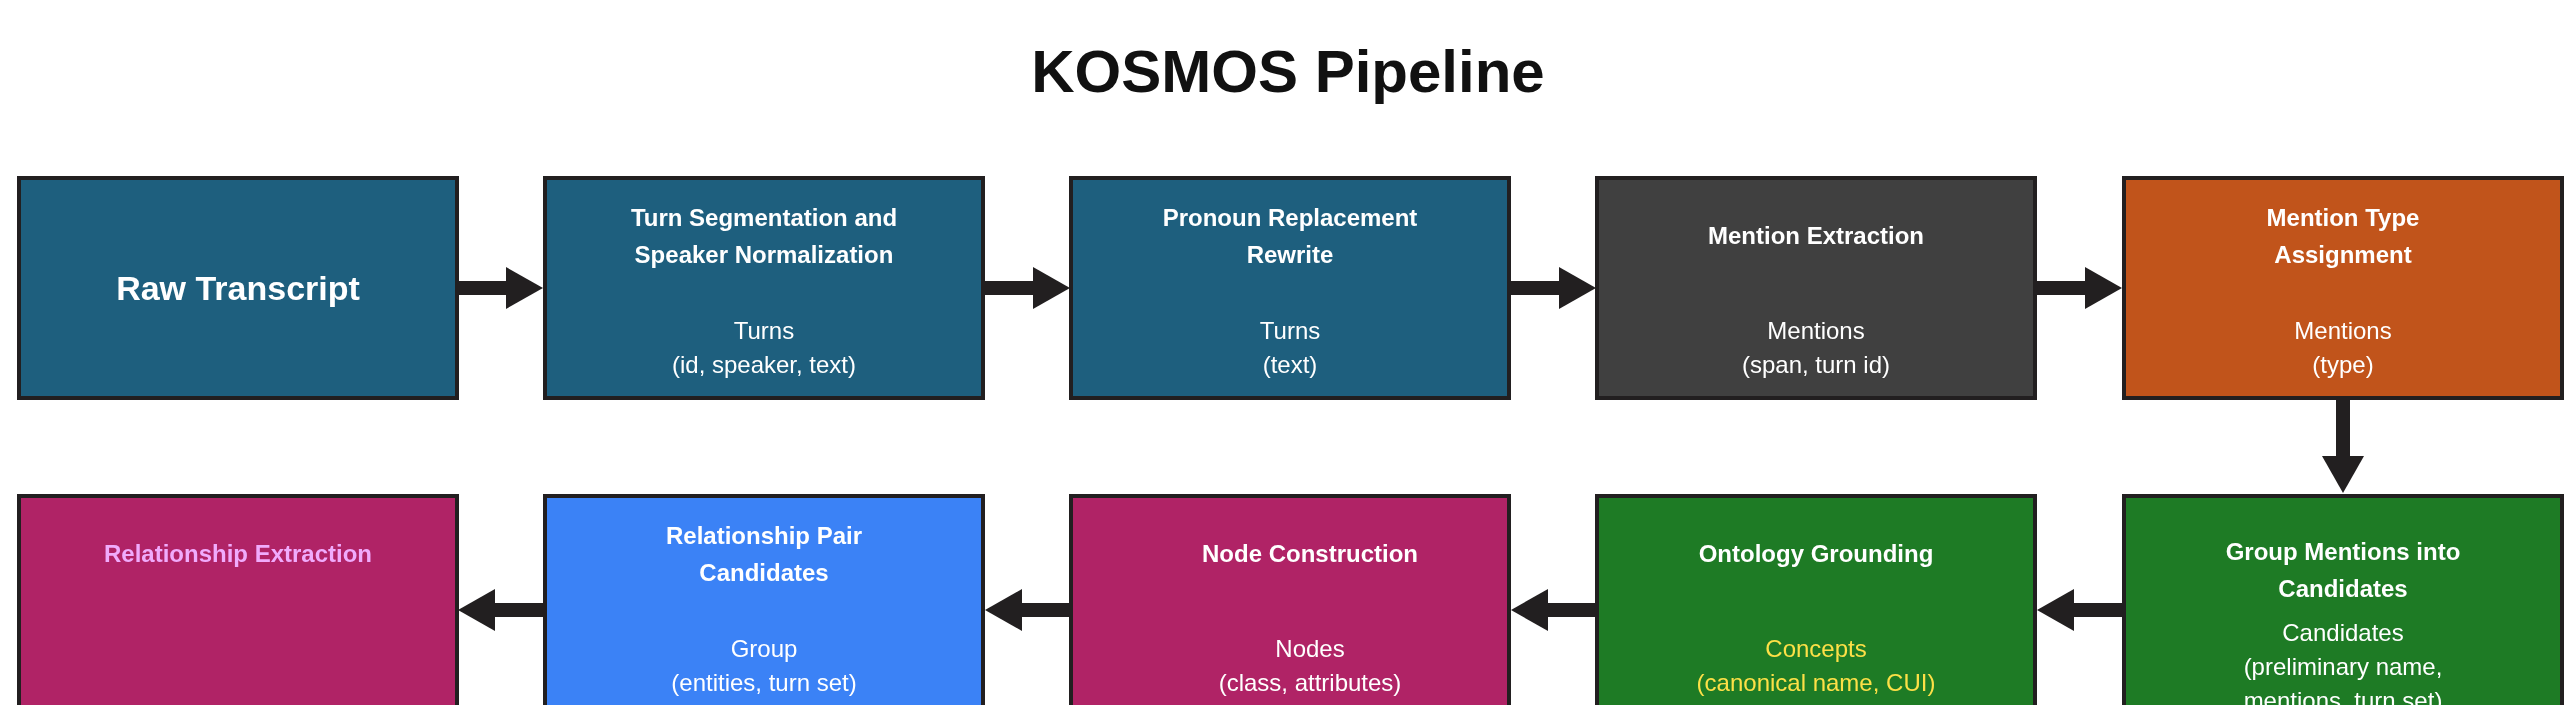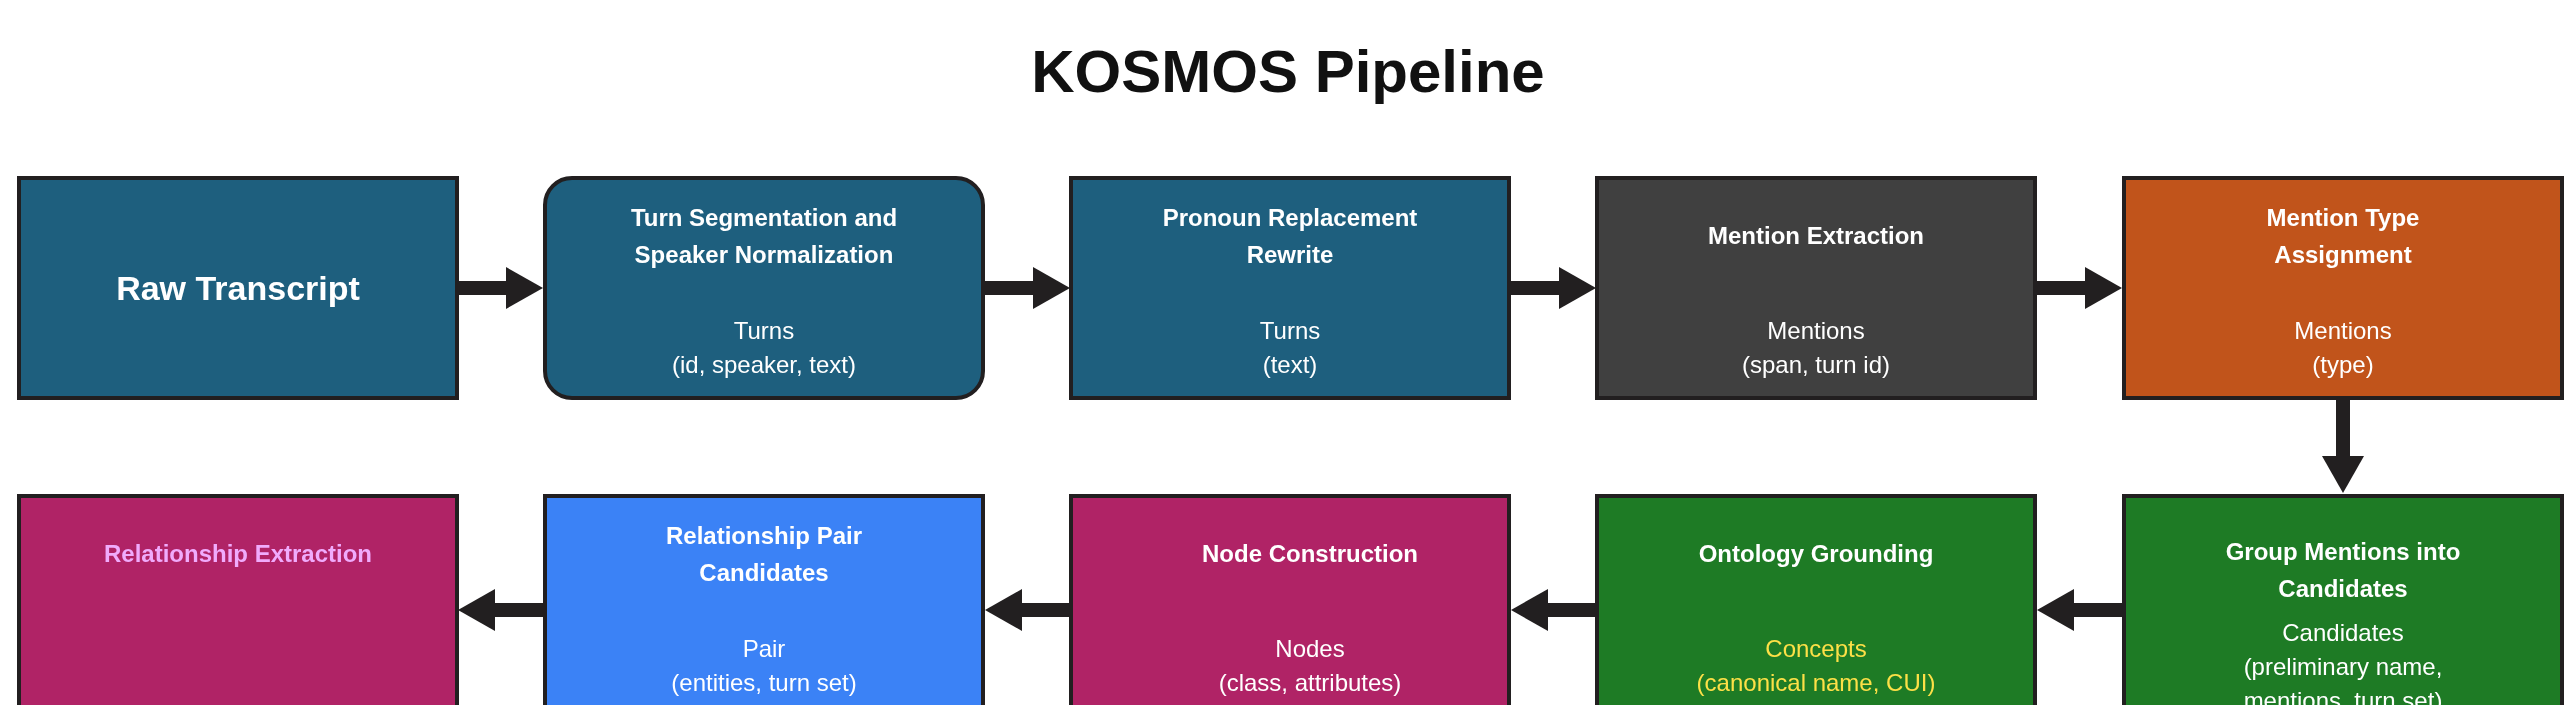--- a/index.html
+++ b/index.html
@@ -119,21 +119,21 @@
 
   <div class="diagram-title" style="color: rgb(17, 17, 17);">KOSMOS Pipeline</div>
 
   <div class="box row-top col-0 box--lead" style="background-color: rgb(30, 95, 126);">
     <div class="box-title-wrap">
       <div class="box-title" style="color: rgb(255, 255, 255);">Raw Transcript</div>
     </div>
 
   </div>
 
-  <div class="box row-top col-1" style="background-color: rgb(30, 95, 126); border-radius: 29px;">
+  <div class="box row-top col-1" style="background-color: rgb(30, 95, 126);">
     <div class="box-title-wrap">
       <div class="box-title" style="color: rgb(255, 255, 255);">Turn Segmentation and
 Speaker Normalization</div>
     </div>
     <div class="box-body" style="color: rgb(255, 255, 255);">Turns
 (id, speaker, text)</div>
   </div>
 
   <div class="box row-top col-2" style="background-color: rgb(30, 95, 126);">
     <div class="box-title-wrap">
@@ -185,21 +185,21 @@
     </div>
     <div class="box-body" style="color: rgb(255, 255, 255);">Nodes
 (class, attributes)</div>
   </div>
 
   <div class="box row-bottom col-1" style="background-color: #3b82f6;">
     <div class="box-title-wrap">
       <div class="box-title" style="color: rgb(255, 255, 255);">Relationship Pair
 Candidates</div>
     </div>
-    <div class="box-body" style="color: rgb(255, 255, 255);">Pair
+    <div class="box-body" style="color: rgb(255, 255, 255);">Group
 (entities, turn set)</div>
   </div>
 
   <div class="box row-bottom col-0" style="background-color: rgb(176, 35, 102);">
     <div class="box-title-wrap">
       <div class="box-title" style="color: #f0abfc;">Relationship Extraction</div>
     </div>
   </div>
 
   <div class="arrow-h row-top-arrow gap-0">

